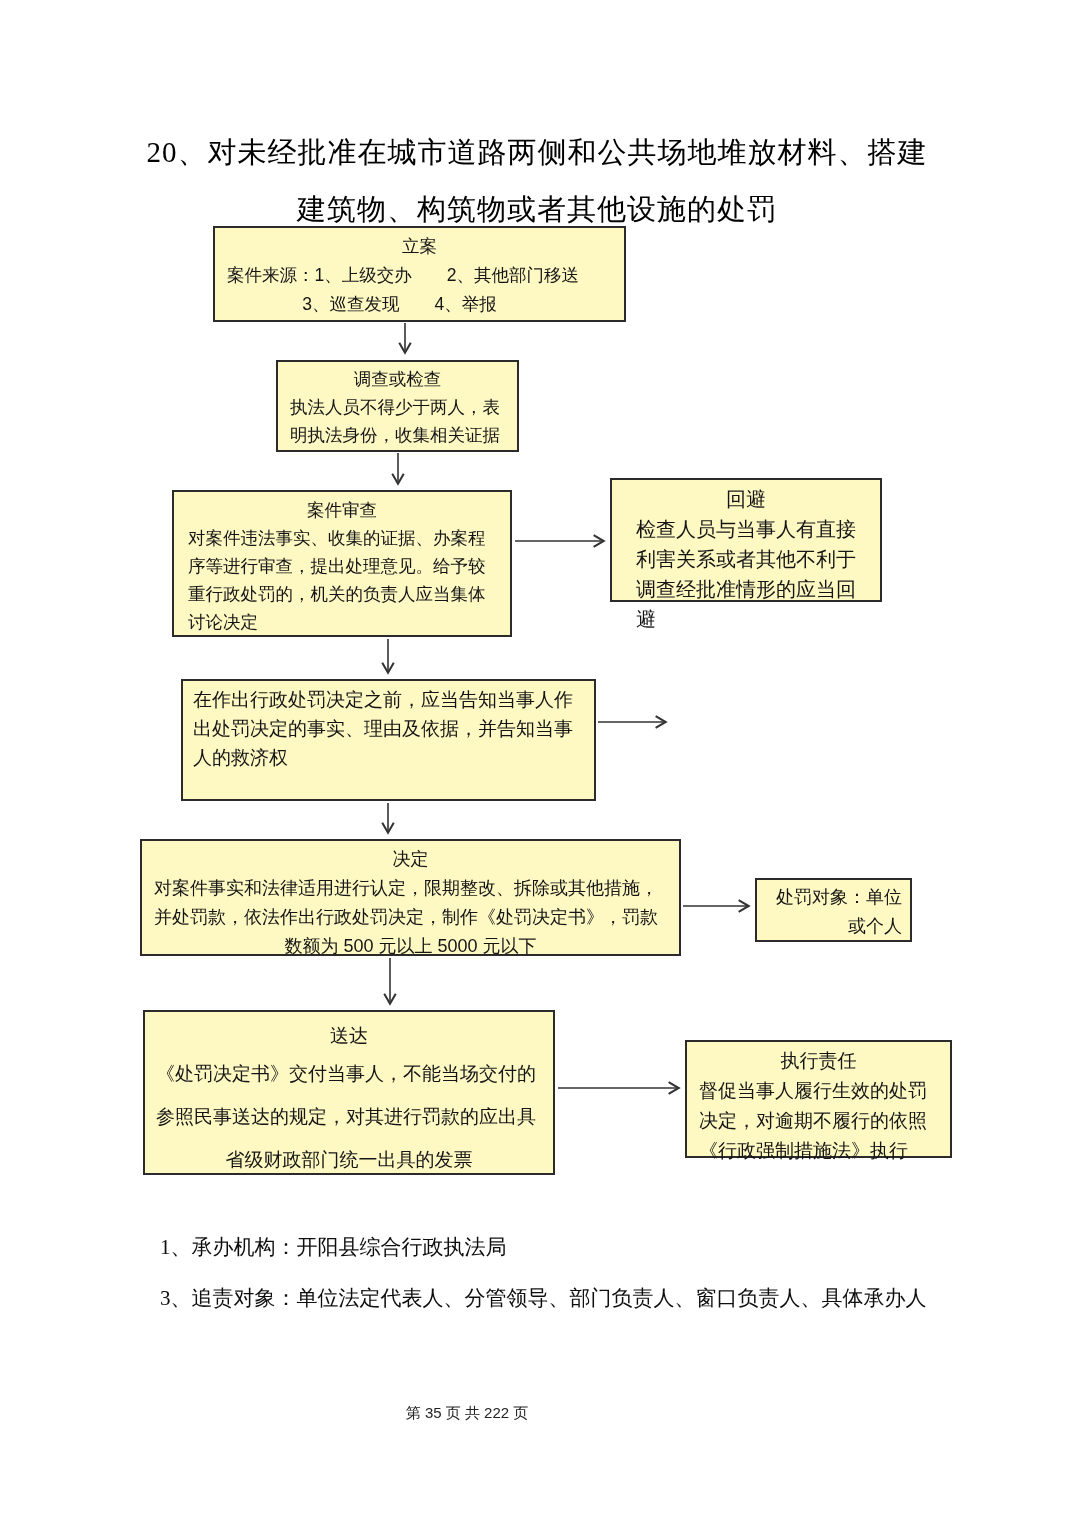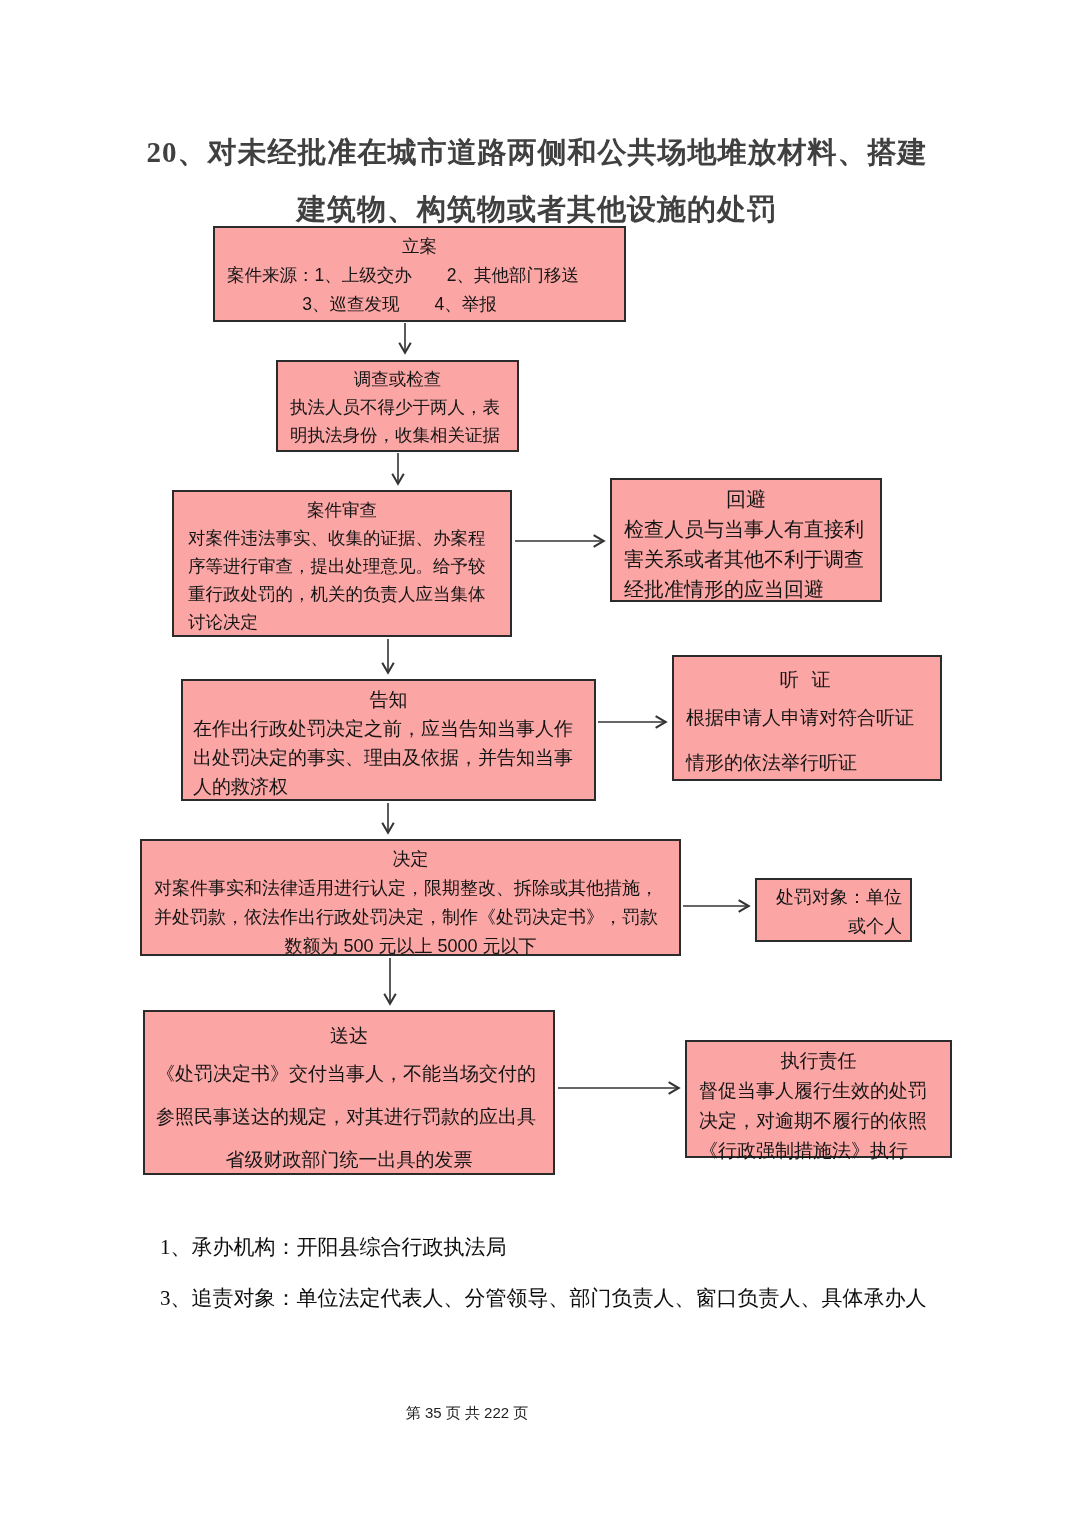--- a/index.html
+++ b/index.html
@@ -5,37 +5,37 @@
   html,body{margin:0;padding:0;}
   body{
     width:1074px;height:1520px;position:relative;background:#ffffff;
     font-family:"Liberation Serif","DejaVu Serif",serif;color:#111111;
     overflow:hidden;
   }
   .page{position:absolute;inset:0;width:1074px;height:1520px;background:#ffffff;}
   
   .doc-title{
     position:absolute;top:124px;left:60px;width:954px;text-align:center;
-    font-size:29px;font-weight:bold;line-height:57px;color:#404040;letter-spacing:1px;
+    font-size:29px;font-weight:normal;line-height:57px;color:#000000;letter-spacing:1px;
   }
   
   svg.arrows{position:absolute;left:0;top:0;width:1074px;height:1520px;pointer-events:none;}
   
   .box{
-    position:absolute;border:2px solid #2b2b2b;background:#fca5a5;box-sizing:border-box;
+    position:absolute;border:2px solid #2b2b2b;background:#fef9c3;box-sizing:border-box;
     color:#151515;
   }
   .box .t{text-align:center;}
   
   #box-lian{left:213px;top:226px;width:413px;height:96px;padding:4px 12px;font-size:17.5px;line-height:29px;}
   #box-lian .src1{text-align:left;}
   #box-lian .src2{text-align:center;padding-right:40px;}
   #box-diaocha{left:276px;top:360px;width:243px;height:92px;padding:3px 12px;font-size:17.5px;line-height:28px;}
   #box-shencha{left:172px;top:490px;width:340px;height:147px;padding:4px 14px;font-size:17.5px;line-height:28px;}
-  #box-huibi{left:610px;top:478px;width:272px;height:124px;padding:4px 12px;font-size:20px;line-height:30px;}
+  #box-huibi{left:610px;top:478px;width:272px;height:124px;padding:4px 24px;font-size:20px;line-height:30px;}
   #box-gaozhi{left:181px;top:679px;width:415px;height:122px;padding:4px 10px;font-size:19px;line-height:29px;}
   #box-tingzheng{left:672px;top:655px;width:270px;height:126px;padding:8px 12px;font-size:19px;}
   #box-tingzheng .t{line-height:30px;letter-spacing:4px;}
   #box-tingzheng .ln{line-height:45px;}
   #box-jueding{left:140px;top:839px;width:541px;height:117px;padding:4px 12px;font-size:18px;line-height:29px;}
   #box-jueding .amount{text-align:center;}
   #box-duixiang{left:755px;top:878px;width:157px;height:64px;padding:3px 8px;font-size:18px;line-height:29px;text-align:right;}
   #box-songda{left:143px;top:1010px;width:412px;height:165px;padding:8px 11px;font-size:19px;}
   #box-songda .t{line-height:32px;}
   #box-songda .ln{line-height:43px;}
@@ -95,29 +95,23 @@
     <div class="t">案件审查</div>
     <div>对案件违法事实、收集的证据、办案程序等进行审查，提出处理意见。给予较重行政处罚的，机关的负责人应当集体讨论决定</div>
   </div>
 
   <div class="box" id="box-huibi">
     <div class="t">回避</div>
     <div>检查人员与当事人有直接利害关系或者其他不利于调查经批准情形的应当回避</div>
   </div>
 
   <div class="box" id="box-gaozhi">
-    <div class="t">告知</div>
     <div>在作出行政处罚决定之前，应当告知当事人作出处罚决定的事实、理由及依据，并告知当事人的救济权</div>
   </div>
 
-  <div class="box" id="box-tingzheng">
-    <div class="t">听 证</div>
-    <div class="ln">根据申请人申请对符合听证</div>
-    <div class="ln">情形的依法举行听证</div>
-  </div>
 
   <div class="box" id="box-jueding">
     <div class="t">决定</div>
     <div>对案件事实和法律适用进行认定，限期整改、拆除或其他措施，并处罚款，依法作出行政处罚决定，制作《处罚决定书》，罚款</div>
     <div class="amount sansnum">数额为 500 元以上 5000 元以下</div>
   </div>
 
   <div class="box" id="box-duixiang">
     <div>处罚对象：单位或个人</div>
   </div>

